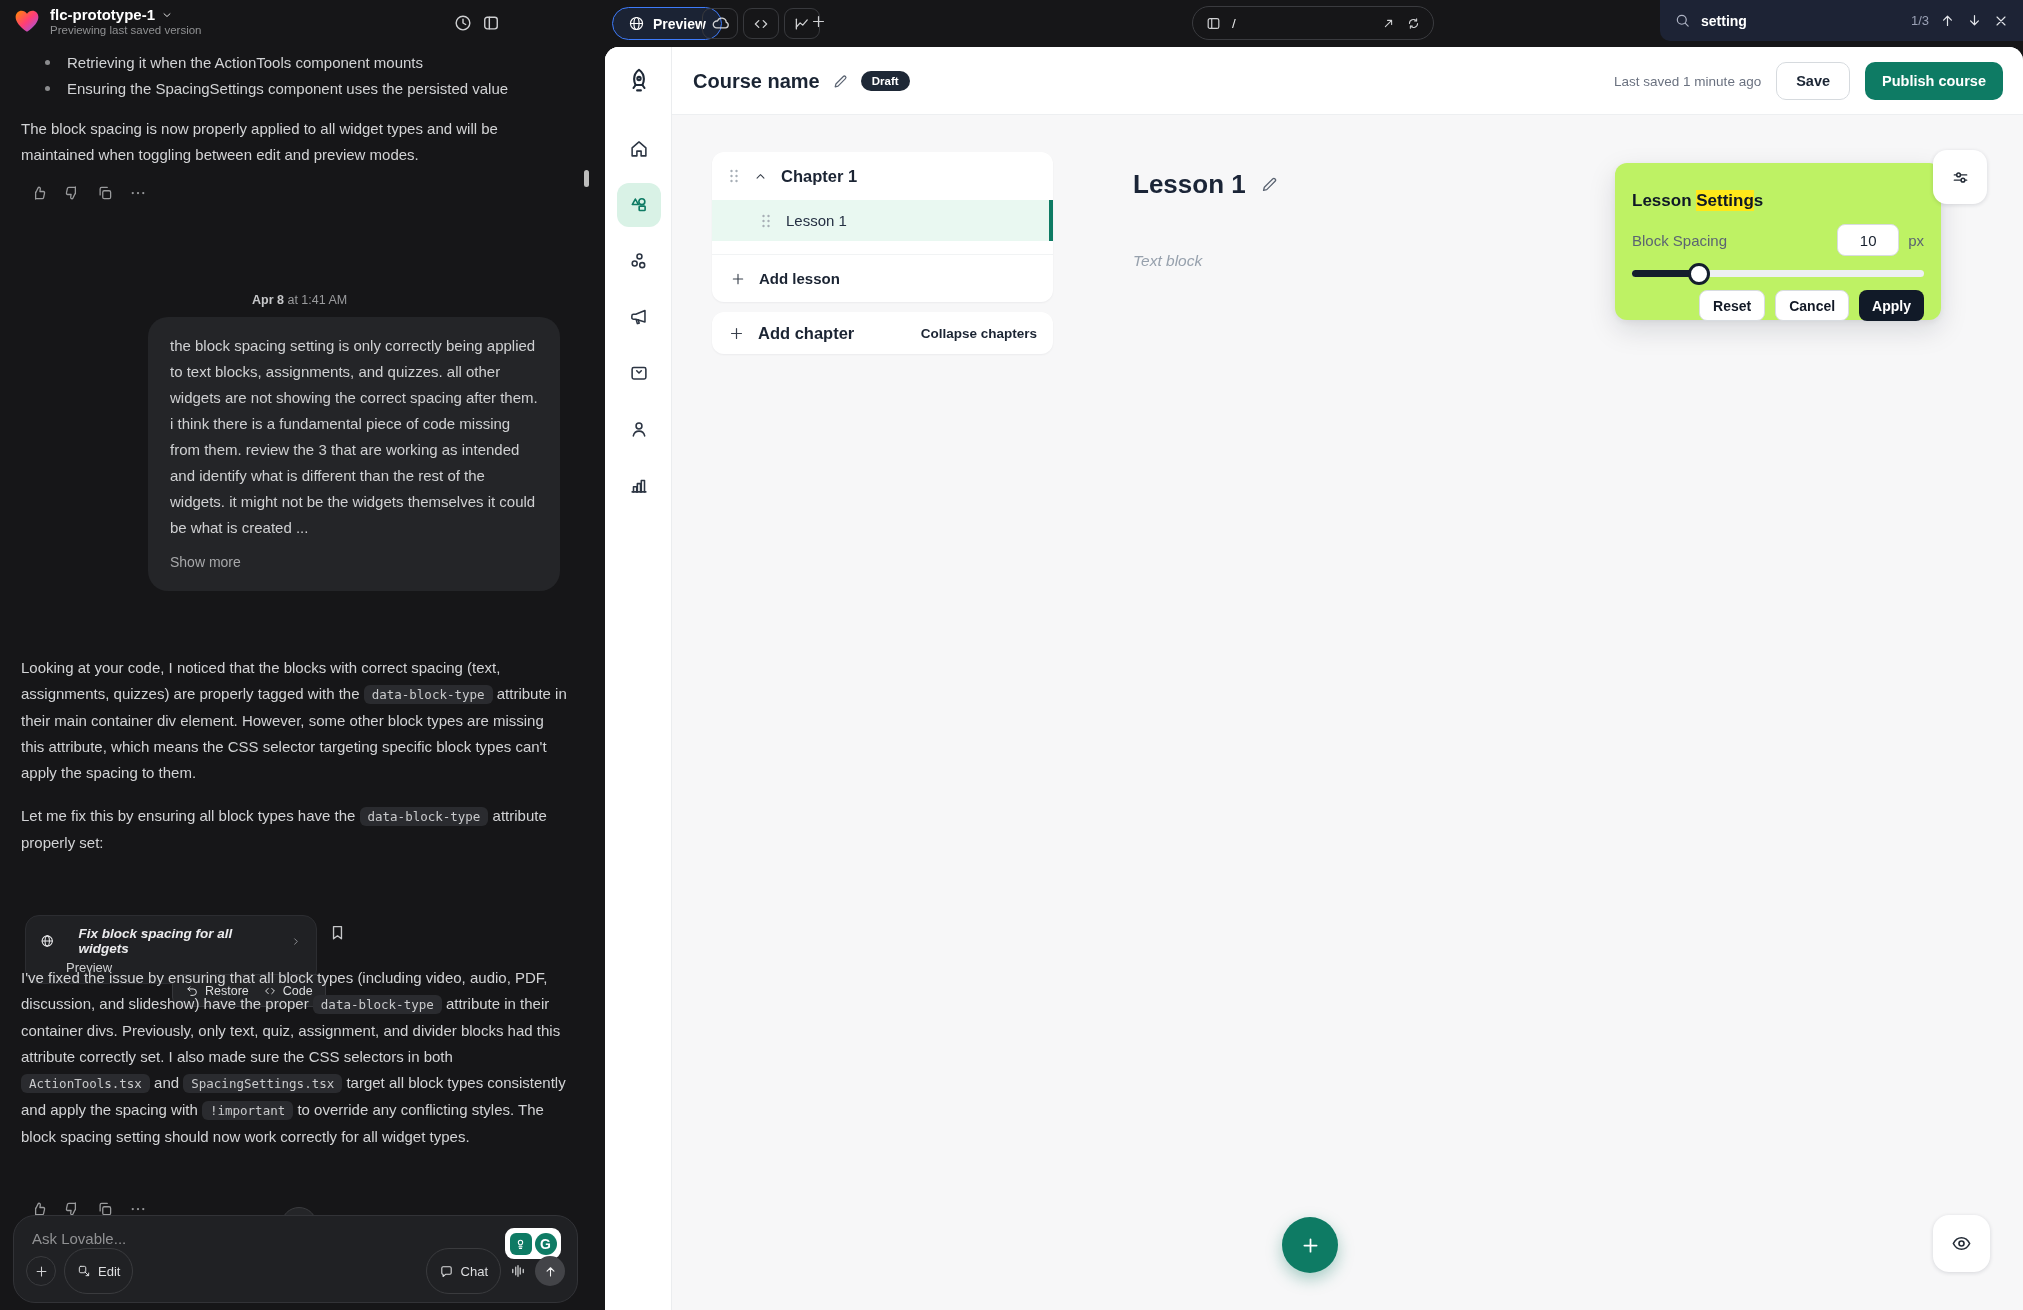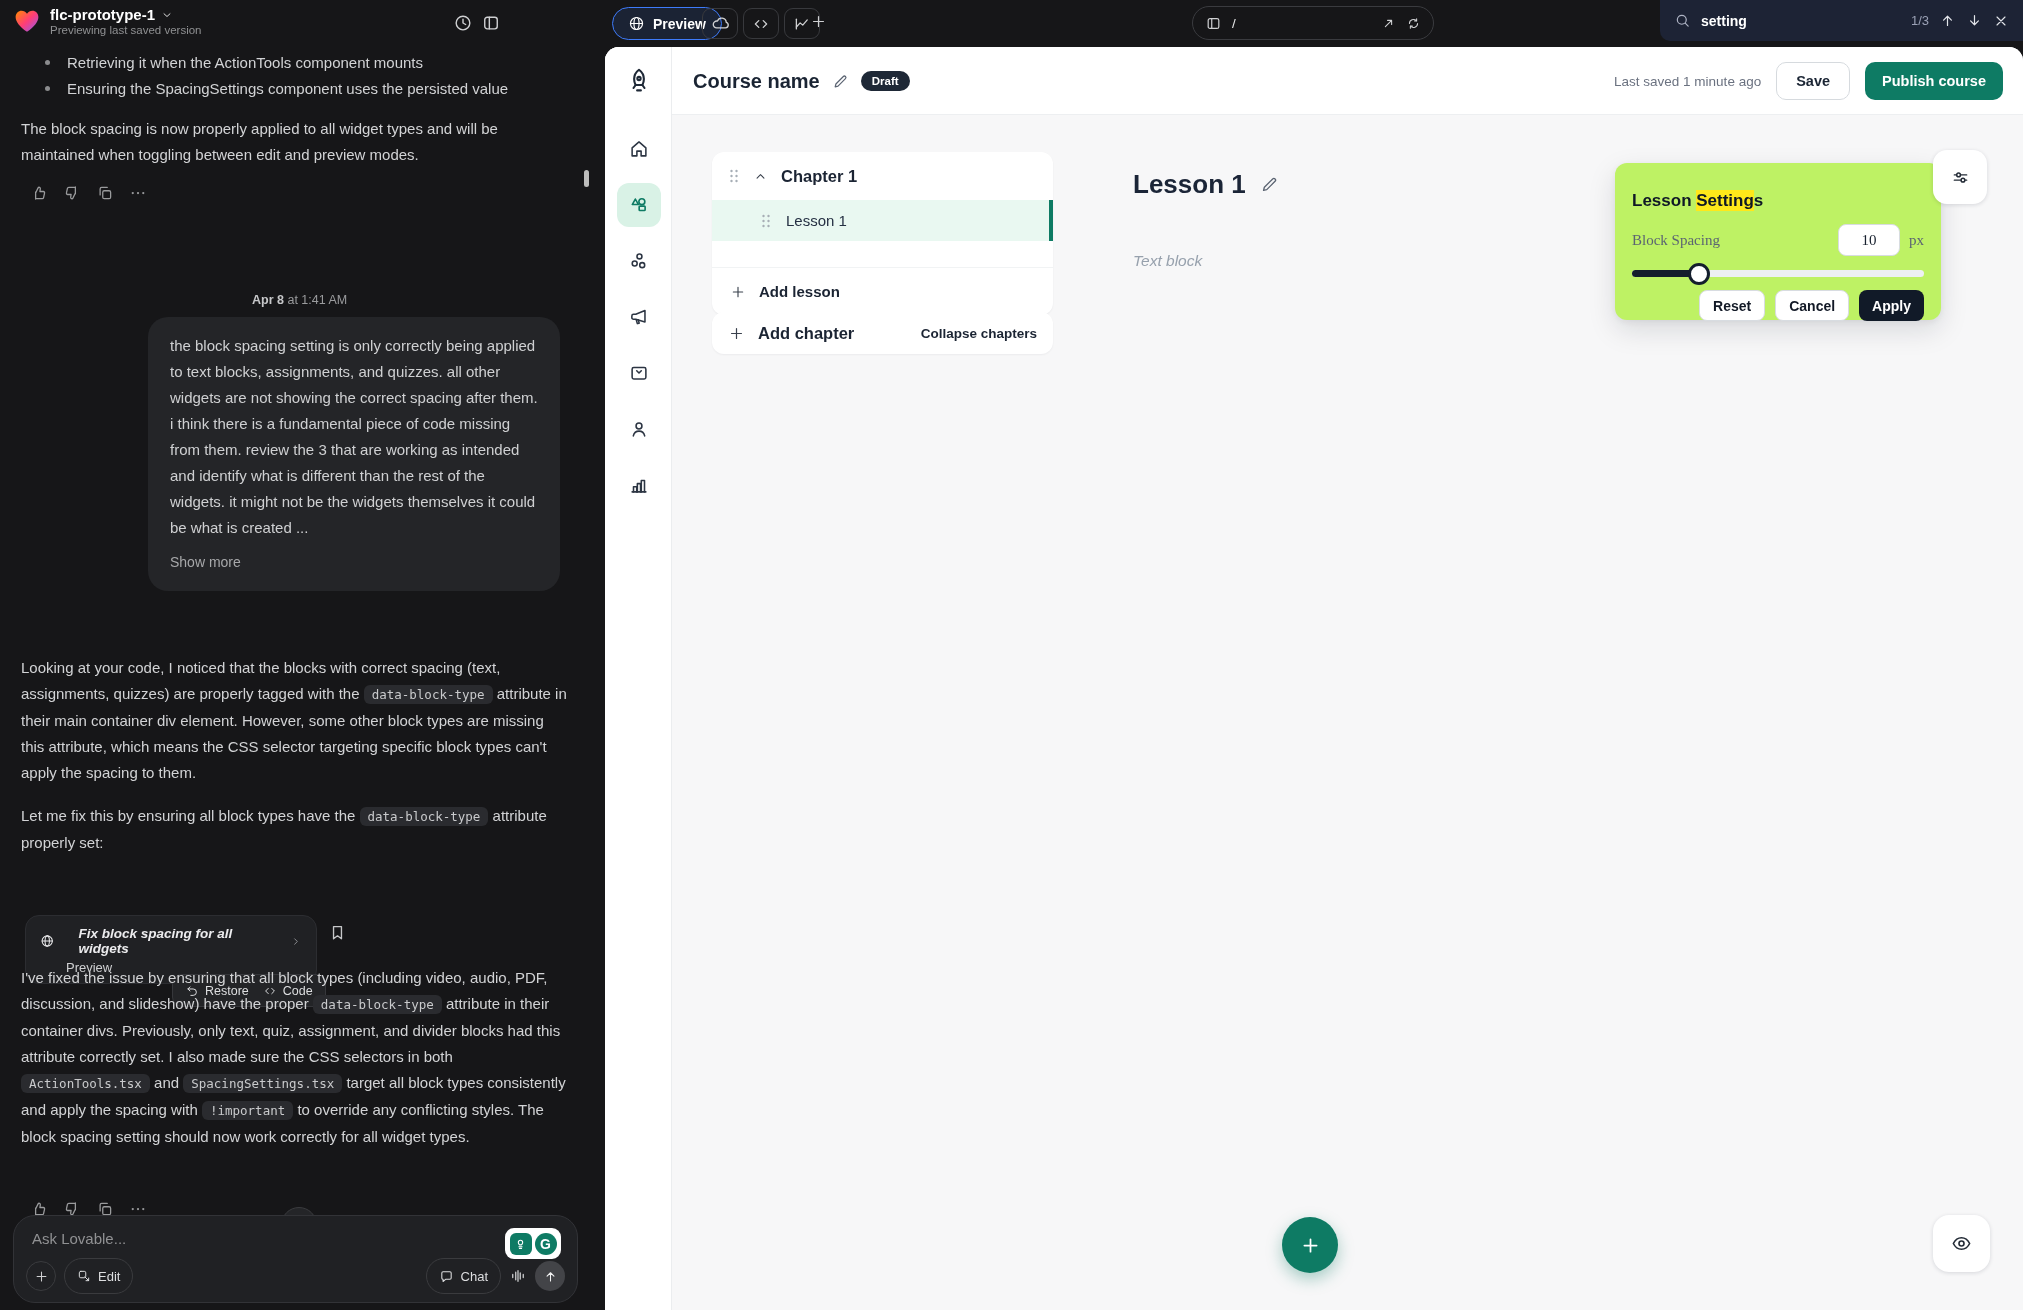--- a/index.html
+++ b/index.html
@@ -49,21 +49,21 @@
   .chat-scrollthumb { position:absolute; left:584px; top:123px; width:5px; height:17px; border-radius:3px; background:#bdbdbc; cursor:pointer; }
 
   .prompt-box { position:absolute; left:13px; top:1168px; width:565px; height:88px; background:#202124; border:1px solid #323337; border-radius:22px; padding:14px 18px; }
   .prompt-box input { width:380px; background:transparent; border:none; outline:none; font-size:15px; color:#e8e9ea; font-family:inherit; }
   .prompt-box input::placeholder { color:#909193; opacity:1; }
   .grammarly { position:absolute; right:16px; top:12px; width:56px; height:31px; background:#fff; border-radius:9px; display:flex; align-items:center; justify-content:center; gap:3px; cursor:pointer; }
   .g-tile { width:22px; height:22px; background:var(--teal,#0E7B64); border-radius:6px; display:flex; align-items:center; justify-content:center; color:#fff; }
   .g-circle { width:22px; height:22px; background:var(--teal,#0E7B64); border-radius:50%; color:#fff; font-weight:700; font-size:14px; display:flex; align-items:center; justify-content:center; }
   .prompt-bottom { position:absolute; left:12px; right:12px; bottom:8px; display:flex; align-items:center; gap:8px; }
   .round-btn { width:30px; height:30px; border-radius:50%; border:1px solid #3a3b3e; display:flex; align-items:center; justify-content:center; color:#cfd0d2; cursor:pointer; background:transparent; }
-  .pill-btn { height:36px; border-radius:999px; border:1px solid #3a3b3e; display:flex; align-items:center; gap:7px; padding:0 12px; color:#dddee0; font-size:13px; cursor:pointer; background:transparent; }
+  .pill-btn { height:46px; border-radius:999px; border:1px solid #3a3b3e; display:flex; align-items:center; gap:7px; padding:0 12px; color:#dddee0; font-size:13px; cursor:pointer; background:transparent; }
   .send-btn { width:30px; height:30px; border-radius:50%; background:#434448; display:flex; align-items:center; justify-content:center; color:#f2f2f3; cursor:pointer; }
 
   
   #preview { position:absolute; left:605px; top:47px; width:1418px; height:1263px; background:#f7f7f8; border-radius:14px 14px 0 0; overflow:hidden; }
   .app-header { position:absolute; left:0; top:0; width:1418px; height:68px; background:#fff; border-bottom:1px solid #edeff1; }
   .app-sidebar { position:absolute; left:0; top:0; width:67px; height:1263px; background:#fff; border-right:1px solid #ebedef; }
   .rocket-cell { position:absolute; left:0; top:0; width:67px; height:68px; display:flex; align-items:center; justify-content:center; color:#1f2937; }
   .side-icons { position:absolute; left:0; top:68px; width:67px; display:flex; flex-direction:column; align-items:center; }
   .side-item { width:44px; height:44px; margin-top:12px; border-radius:12px; display:flex; align-items:center; justify-content:center; color:#2c3543; cursor:pointer; }
   .side-item.active { background:var(--mint,#D9F2E6); color:var(--teal,#0E7B64); }
@@ -76,37 +76,37 @@
   .btn { border-radius:10px; font-size:14.5px; font-weight:600; cursor:pointer; display:flex; align-items:center; justify-content:center; font-family:inherit; }
   .btn-outline { height:38px; padding:0 19px; background:#fff; border:1px solid #d6dade; color:#1a2433; }
   .btn-publish { height:38px; padding:0 17px; background:var(--teal,#0E7B64); border:none; color:#fff; }
 
   .chapters-card { position:absolute; left:107px; top:105px; width:341px; background:#fff; border-radius:12px; box-shadow:0 1px 2px rgba(16,24,40,.05); overflow:hidden; }
   .chap-row { height:48px; display:flex; align-items:center; padding:0 16px; gap:13px; cursor:pointer; }
   .chap-title { font-size:16.5px; font-weight:700; color:#1b2433; }
   .lesson-row { position:relative; height:41px; background:#e9f8f1; display:flex; align-items:center; padding-left:48px; gap:14px; cursor:pointer; }
   .lesson-label { font-size:15px; color:#253043; }
   .lesson-bar { position:absolute; right:0; top:0; width:4px; height:100%; background:var(--teal,#0E7B64); }
-  .addlesson-row { height:48px; margin-top:26px; border-top:1px solid #f1f3f4; display:flex; align-items:center; padding:0 18px; gap:13px; cursor:pointer; }
+  .addlesson-row { height:48px; margin-top:13px; border-top:1px solid #f1f3f4; display:flex; align-items:center; padding:0 18px; gap:13px; cursor:pointer; }
   .addlesson-row span { font-size:15px; font-weight:600; color:#1b2433; }
   .chapter2-card { position:absolute; left:107px; top:265px; width:341px; height:42px; background:#fff; border-radius:12px; box-shadow:0 1px 2px rgba(16,24,40,.05); display:flex; align-items:center; justify-content:space-between; padding:0 16px; }
   .addchap { display:flex; align-items:center; gap:13px; cursor:pointer; }
   .addchap span { font-size:16.5px; font-weight:700; color:#1b2433; }
   .collapse-link { font-size:13.5px; font-weight:600; color:#1b2433; cursor:pointer; }
   .drag-dots { color:#a7aeb6; cursor:grab; }
   .plus-dark { color:#39414d; }
 
   .canvas-title-row { position:absolute; left:528px; top:122px; display:flex; align-items:center; gap:14px; }
   .canvas-title { font-size:26px; font-weight:700; color:#1b2537; }
   .text-block-ph { position:absolute; left:528px; top:205px; font-size:15.5px; font-style:italic; color:#97a1ad; cursor:text; }
 
   .settings-card { position:absolute; left:1010px; top:116px; width:326px; height:157px; background:#bef264; border-radius:12px; box-shadow:0 10px 28px rgba(16,24,40,.13), 0 2px 6px rgba(16,24,40,.06); padding:28px 17px; }
   .settings-title { font-size:17px; font-weight:700; color:#0f1826; }
   .settings-title mark { background:var(--highlight,#FFE81A); color:#0f1826; padding:1px 0; }
-  .spacing-row { margin-top:13px; display:flex; align-items:center;font-family:Liberation Serif, serif; }
+  .spacing-row { margin-top:13px; display:flex; align-items:center; }
   .spacing-label { font-size:15px; color:#5b6472; }
   .spacing-input { margin-left:auto; width:62px; height:32px; border:1px solid #d8dce1; border-radius:8px; text-align:center; font-size:15px; color:#17202e; font-family:inherit; outline:none; }
   .spacing-unit { font-size:15px; color:#5b6472; margin-left:9px; }
   .slider { position:relative; margin-top:14px; height:7px; border-radius:5px; background:#edf0f3; cursor:pointer; }
   .slider-fill { position:absolute; left:0; top:0; height:7px; border-radius:5px; background:#141e2c; }
   .slider-thumb { position:absolute; top:50%; width:22px; height:22px; border-radius:50%; background:#fff; border:3.5px solid #141e2c; transform:translate(-50%,-50%); cursor:grab; }
   .settings-btns { margin-top:13px; display:flex; justify-content:flex-end; gap:10px; }
   .sbtn { height:31px; border-radius:8px; font-size:14px; font-weight:600; padding:0 13px; cursor:pointer; font-family:inherit; }
   .sbtn-outline { background:#fff; border:1px solid #d8dce1; color:#121926; }
   .sbtn-dark { background:var(--dark_navy,#111A28); border:none; color:#fff; }

